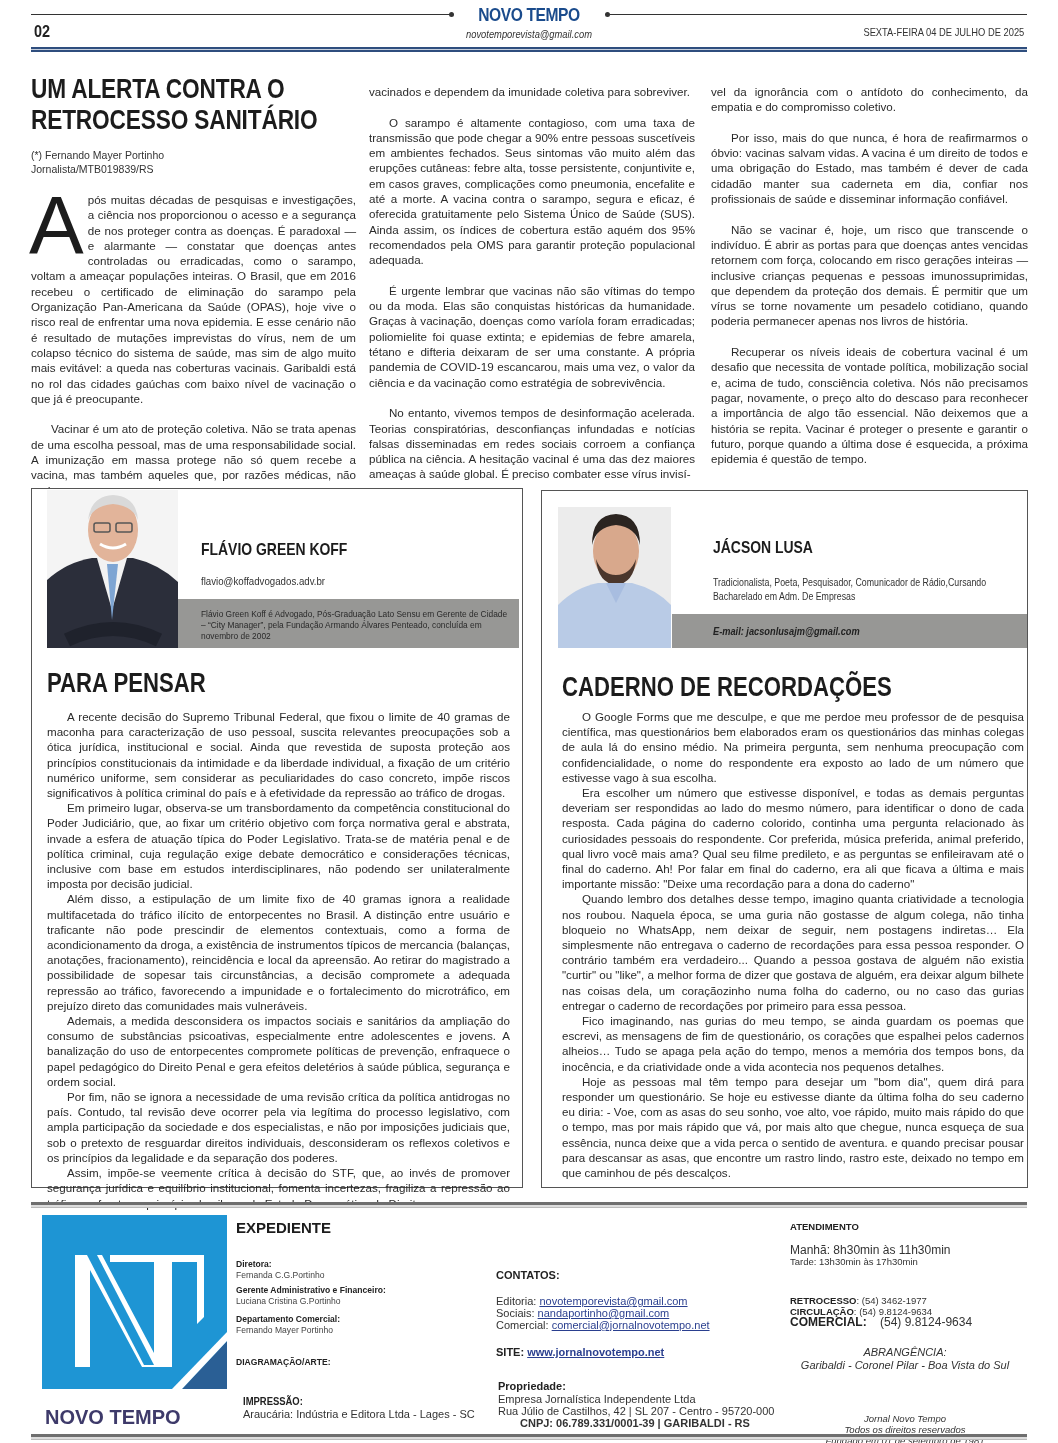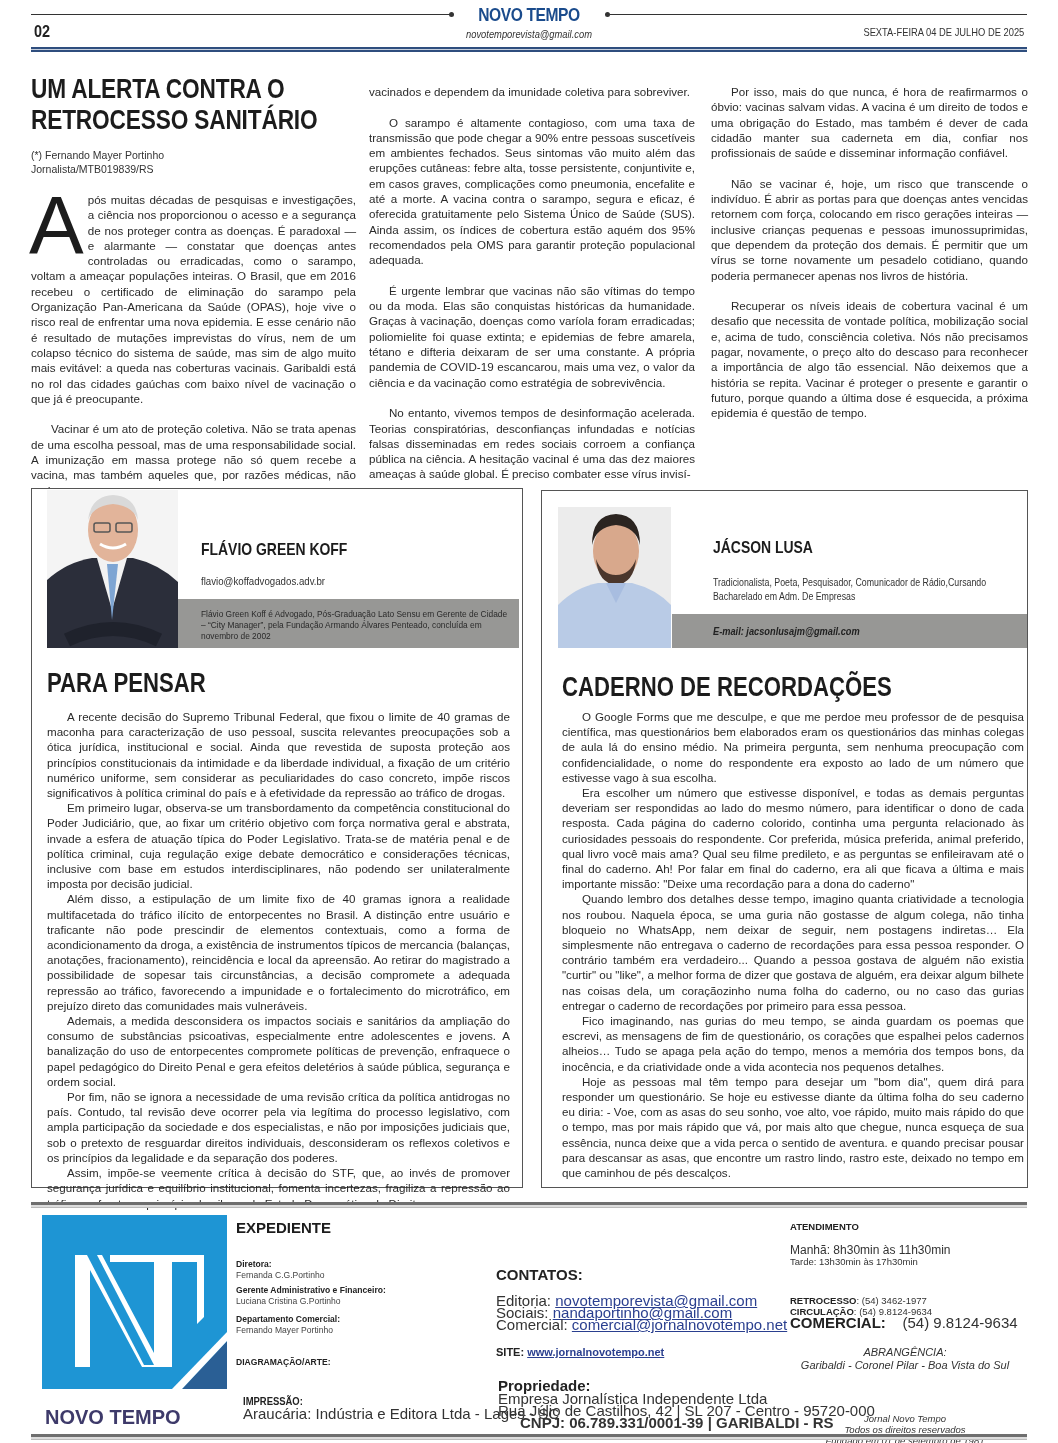--- a/index.html
+++ b/index.html
@@ -34,21 +34,21 @@
   .op-title { position: absolute; font-weight: bold; font-size: 27px; color: #1c1c1c; transform: scaleX(0.82); transform-origin: left; white-space: nowrap; }
   .op-text { position: absolute; font-size: 11.6px; line-height: 15.2px; color: #2a2a2a; text-align: justify; }
   .op-text p { text-indent: 20px; }
 
   
   .logo-box { position: absolute; left: 42px; top: 1215px; width: 185px; height: 174px; background: #1e95d4; overflow: hidden; }
   .logo-label { position: absolute; left: 45px; font-weight: bold; color: #1c1c1c; }
   .exp-title { position: absolute; left: 236px; top: 1219px; font-weight: bold; font-size: 15px; color: #1c1c1c; }
   .exp-lbl { position: absolute; left: 236px; font-weight: bold; font-size: 9.5px; color: #222; transform: scaleX(0.9); transform-origin: left; white-space: nowrap; }
   .exp-val { position: absolute; left: 236px; font-size: 9.5px; color: #444; transform: scaleX(0.9); transform-origin: left; white-space: nowrap; }
-  .f-txt { position: absolute; font-size: 15px; line-height: 12.5px; color: #333; white-space: nowrap; }
+  .f-txt { position: absolute; font-size: 11px; line-height: 12.5px; color: #333; white-space: nowrap; }
   .f-bold { font-weight: bold; color: #222; }
   .f-link { color: #2a3f8f; text-decoration: underline; }
   .center-block { position: absolute; text-align: center; color: #333; font-style: italic; }
 </style>
 </head>
 <body>
 
 <div>
   <div class="hdr-line" style="left:31px;width:419px;"></div>
   <div class="hdr-dot" style="left:449px;"></div>
@@ -77,20 +77,21 @@
   </div>
 
   <div class="col" style="left:369px;top:84px;width:326px;">
     <p class="cont">vacinados e dependem da imunidade coletiva para sobreviver.</p>
     <p>O sarampo é altamente contagioso, com uma taxa de transmissão que pode chegar a 90% entre pessoas suscetíveis em ambientes fechados. Seus sintomas vão muito além das erupções cutâneas: febre alta, tosse persistente, conjuntivite e, em casos graves, complicações como pneumonia, encefalite e até a morte. A vacina contra o sarampo, segura e eficaz, é oferecida gratuitamente pelo Sistema Único de Saúde (SUS). Ainda assim, os índices de cobertura estão aquém dos 95% recomendados pela OMS para garantir proteção populacional adequada.</p>
     <p>É urgente lembrar que vacinas não são vítimas do tempo ou da moda. Elas são conquistas históricas da humanidade. Graças à vacinação, doenças como varíola foram erradicadas; poliomielite foi quase extinta; e epidemias de febre amarela, tétano e difteria deixaram de ser uma constante. A própria pandemia de COVID-19 escancarou, mais uma vez, o valor da ciência e da vacinação como estratégia de sobrevivência.</p>
     <p>No entanto, vivemos tempos de desinformação acelerada. Teorias conspiratórias, desconfianças infundadas e notícias falsas disseminadas em redes sociais corroem a confiança pública na ciência.  A hesitação vacinal é uma das dez maiores ameaças à saúde global. É preciso combater esse vírus invisí-</p>
   </div>
 
   <div class="col" style="left:711px;top:84px;width:317px;">
+    <p class="cont">vel da ignorância com o antídoto do conhecimento, da empatia e do compromisso coletivo.</p>
     <p>Por isso, mais do que nunca, é hora de reafirmarmos o óbvio: vacinas salvam vidas. A vacina é um direito de todos e uma obrigação do Estado, mas também é dever de cada cidadão manter sua caderneta em dia, confiar nos profissionais de saúde e disseminar informação confiável.</p>
     <p>Não se vacinar é, hoje, um risco que transcende o indivíduo. É abrir as portas para que doenças antes vencidas retornem com força, colocando em risco gerações inteiras — inclusive crianças pequenas e pessoas imunossuprimidas, que dependem da proteção dos demais. É permitir que um vírus se torne novamente um pesadelo cotidiano, quando poderia permanecer apenas nos livros de história.</p>
     <p>Recuperar os níveis ideais de cobertura vacinal é um desafio que necessita de vontade política, mobilização social e, acima de tudo, consciência coletiva. Nós não precisamos pagar, novamente, o preço alto do descaso para reconhecer a importância de algo tão essencial. Não deixemos que a história se repita. Vacinar é proteger o presente e garantir o futuro, porque quando a última dose é esquecida, a próxima epidemia é questão de tempo.</p>
   </div>
 </div>
 
 <div class="op-box" style="left:31px;top:488px;width:492px;height:700px;"></div>
 <div>
   <div class="gray-band" style="left:175px;top:599px;width:344px;height:49px;"></div>
   <div class="photo" style="left:47px;top:490px;width:131px;height:158px;">
@@ -183,21 +184,21 @@
   <div class="f-txt f-bold" style="left:498px;top:1380px;">Propriedade:</div>
   <div class="f-txt" style="left:498px;top:1393px;">Empresa Jornalística Independente Ltda</div>
   <div class="f-txt" style="left:498px;top:1405px;">Rua Júlio de Castilhos, 42 | SL 207 - Centro - 95720-000</div>
   <div class="f-txt" style="left:520px;top:1417px;font-weight:bold;">CNPJ: 06.789.331/0001-39 | GARIBALDI - RS</div>
 
   <div class="f-txt f-bold" style="left:790px;top:1221px;font-size:9.5px;">ATENDIMENTO</div>
   <div class="f-txt" style="left:790px;top:1244px;font-size:12px;">Manhã: 8h30min às 11h30min</div>
   <div class="f-txt" style="left:790px;top:1256px;font-size:9.5px;">Tarde: 13h30min às 17h30min</div>
   <div class="f-txt" style="left:790px;top:1295px;font-size:9.5px;line-height:11px;"><span class="f-bold">RETROCESSO</span><span>: (54)   3462-1977</span></div>
   <div class="f-txt" style="left:790px;top:1306px;font-size:9.5px;line-height:11px;"><span class="f-bold">CIRCULAÇÃO</span><span>:  (54) 9.8124-9634</span></div>
-  <div class="f-txt" style="left:790px;top:1317px;font-size:15px;line-height:11px;white-space:pre;"><span class="f-bold">COMERCIAL:</span><span>    (54) 9.8124-9634</span></div>
+  <div class="f-txt" style="left:790px;top:1317px;font-size:12px;line-height:11px;white-space:pre;"><span class="f-bold">COMERCIAL:</span><span>    (54) 9.8124-9634</span></div>
 
   <div class="center-block" style="left:770px;top:1346px;width:270px;font-size:11px;line-height:13px;">
     <div>ABRANGÊNCIA:</div>
     <div>Garibaldi - Coronel Pilar - Boa Vista do Sul</div>
   </div>
   <div class="center-block" style="left:770px;top:1384px;width:270px;font-size:9.5px;line-height:11px;margin-top:29px;">
     <div>Jornal Novo Tempo</div>
     <div>Todos os direitos reservados</div>
     <div>Fundado em 01 de setembro de 1981</div>
   </div>

